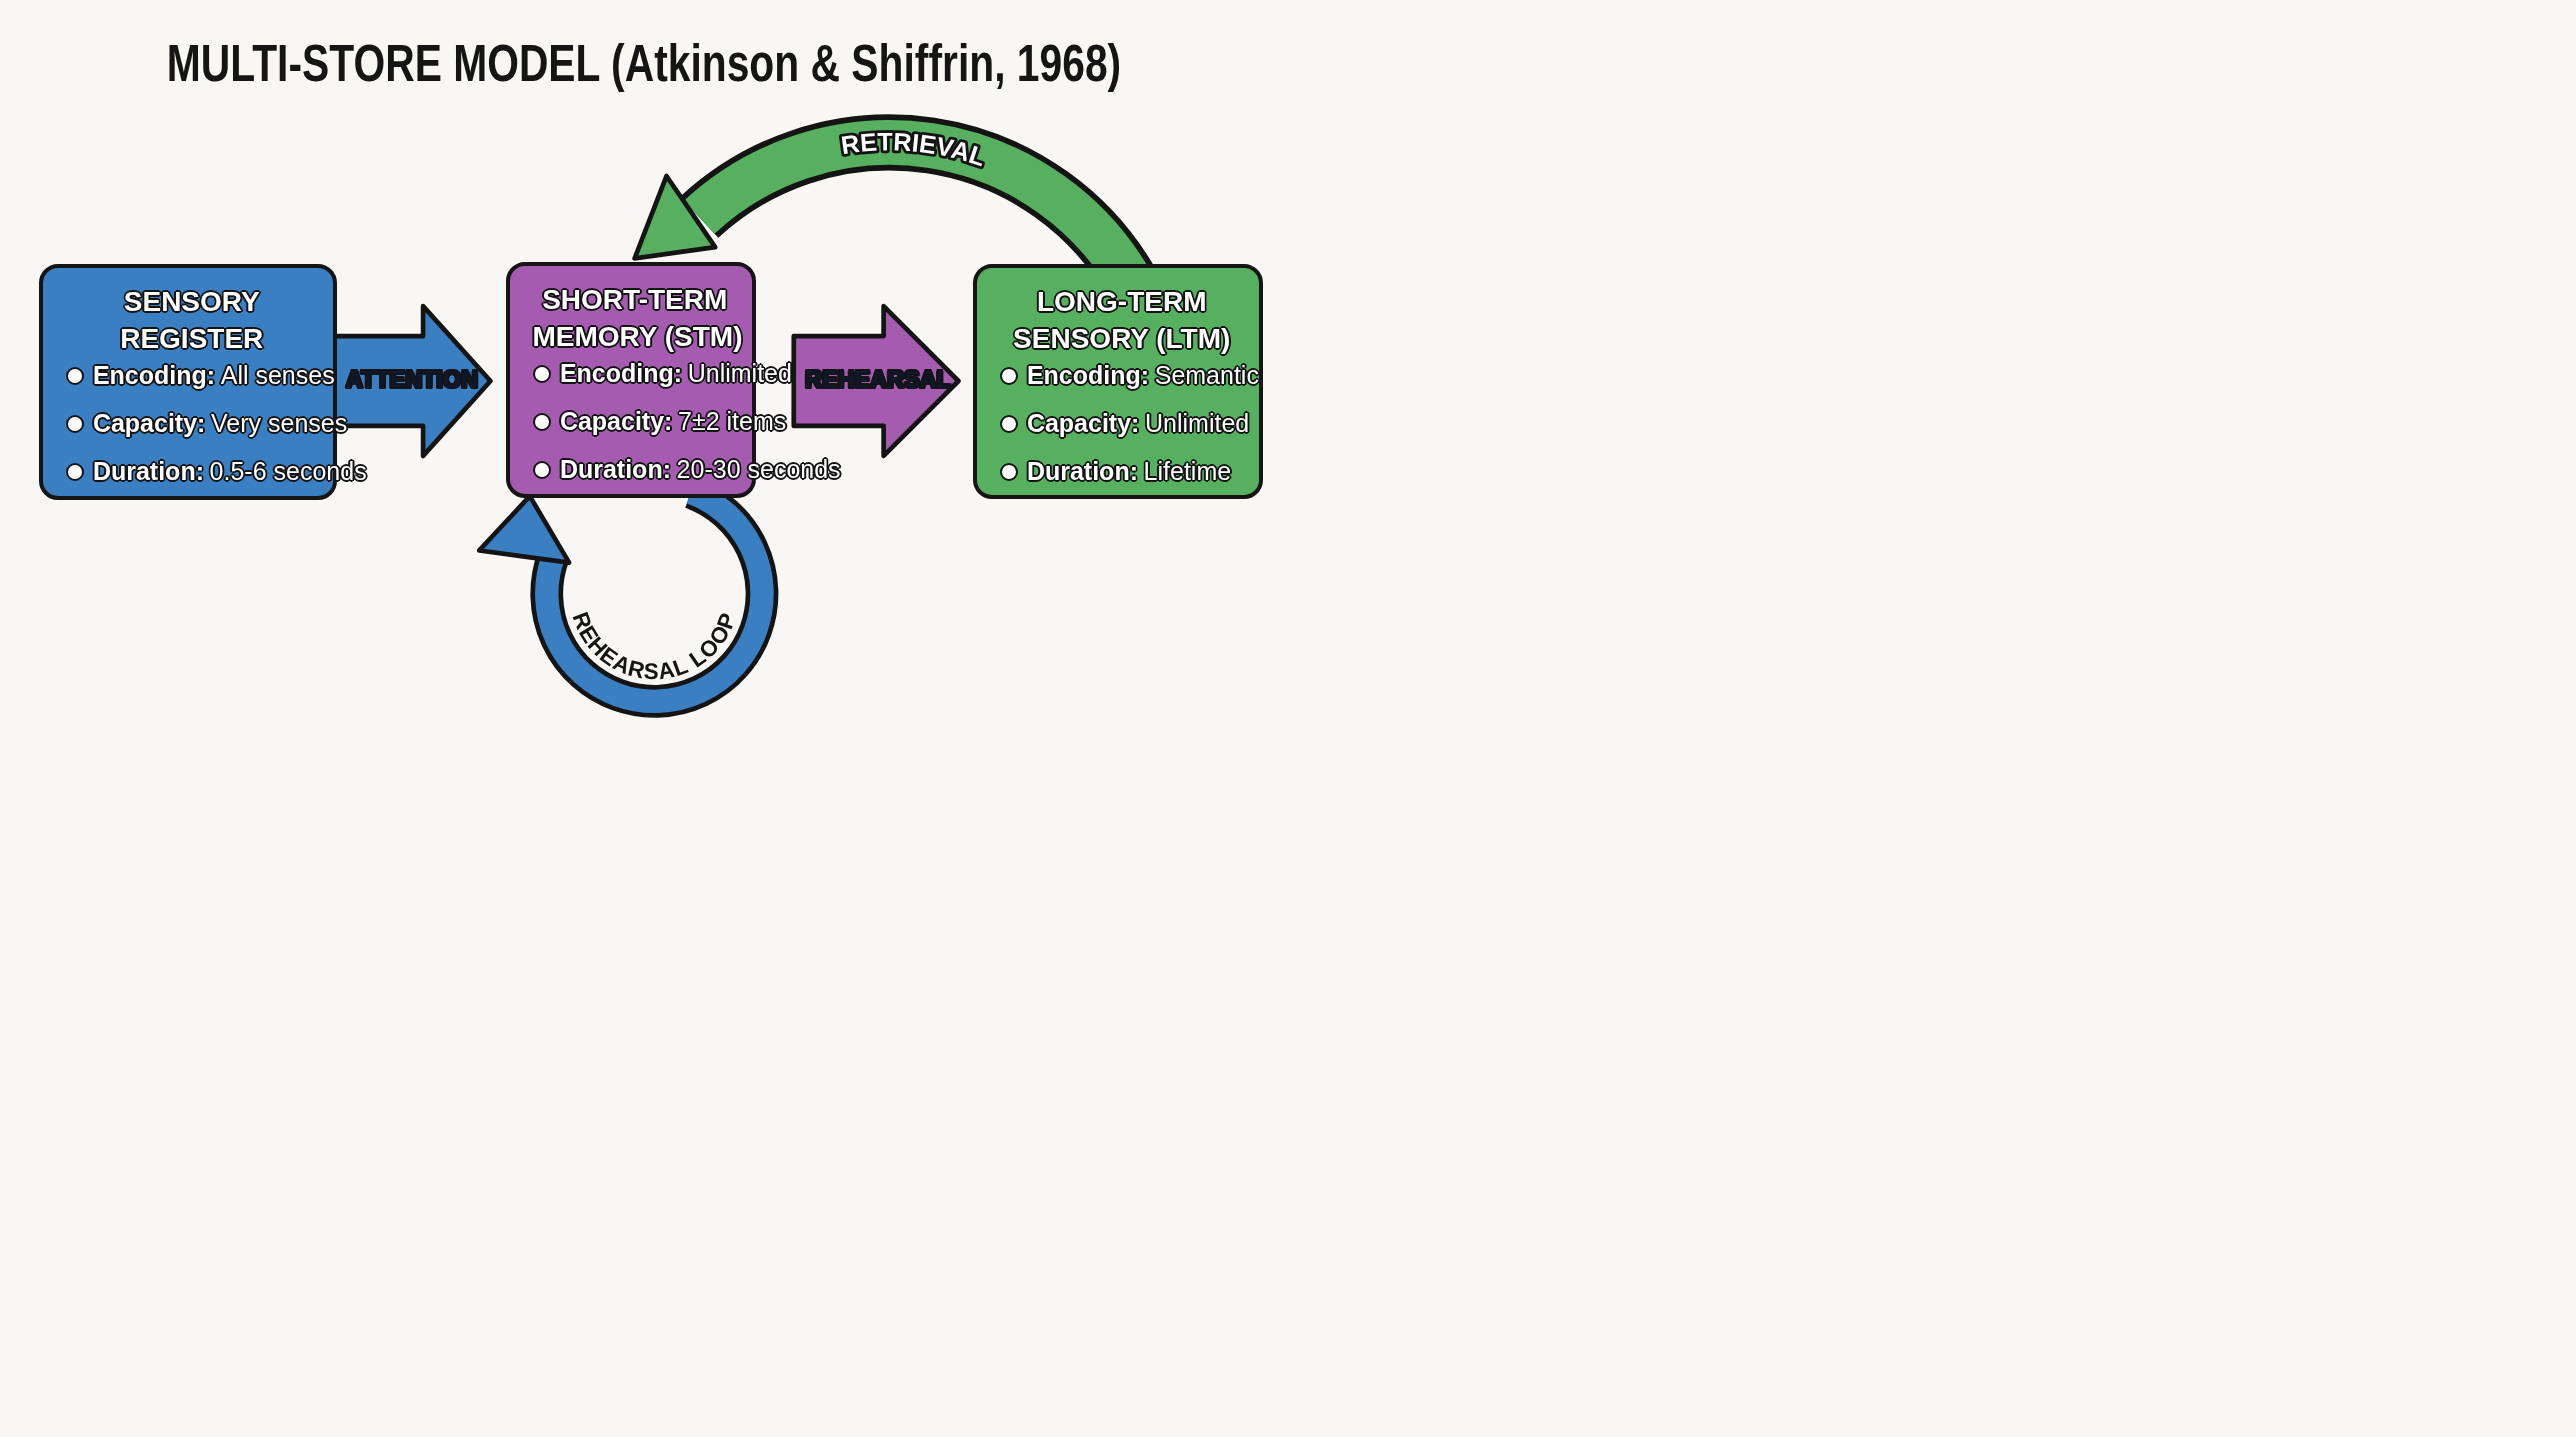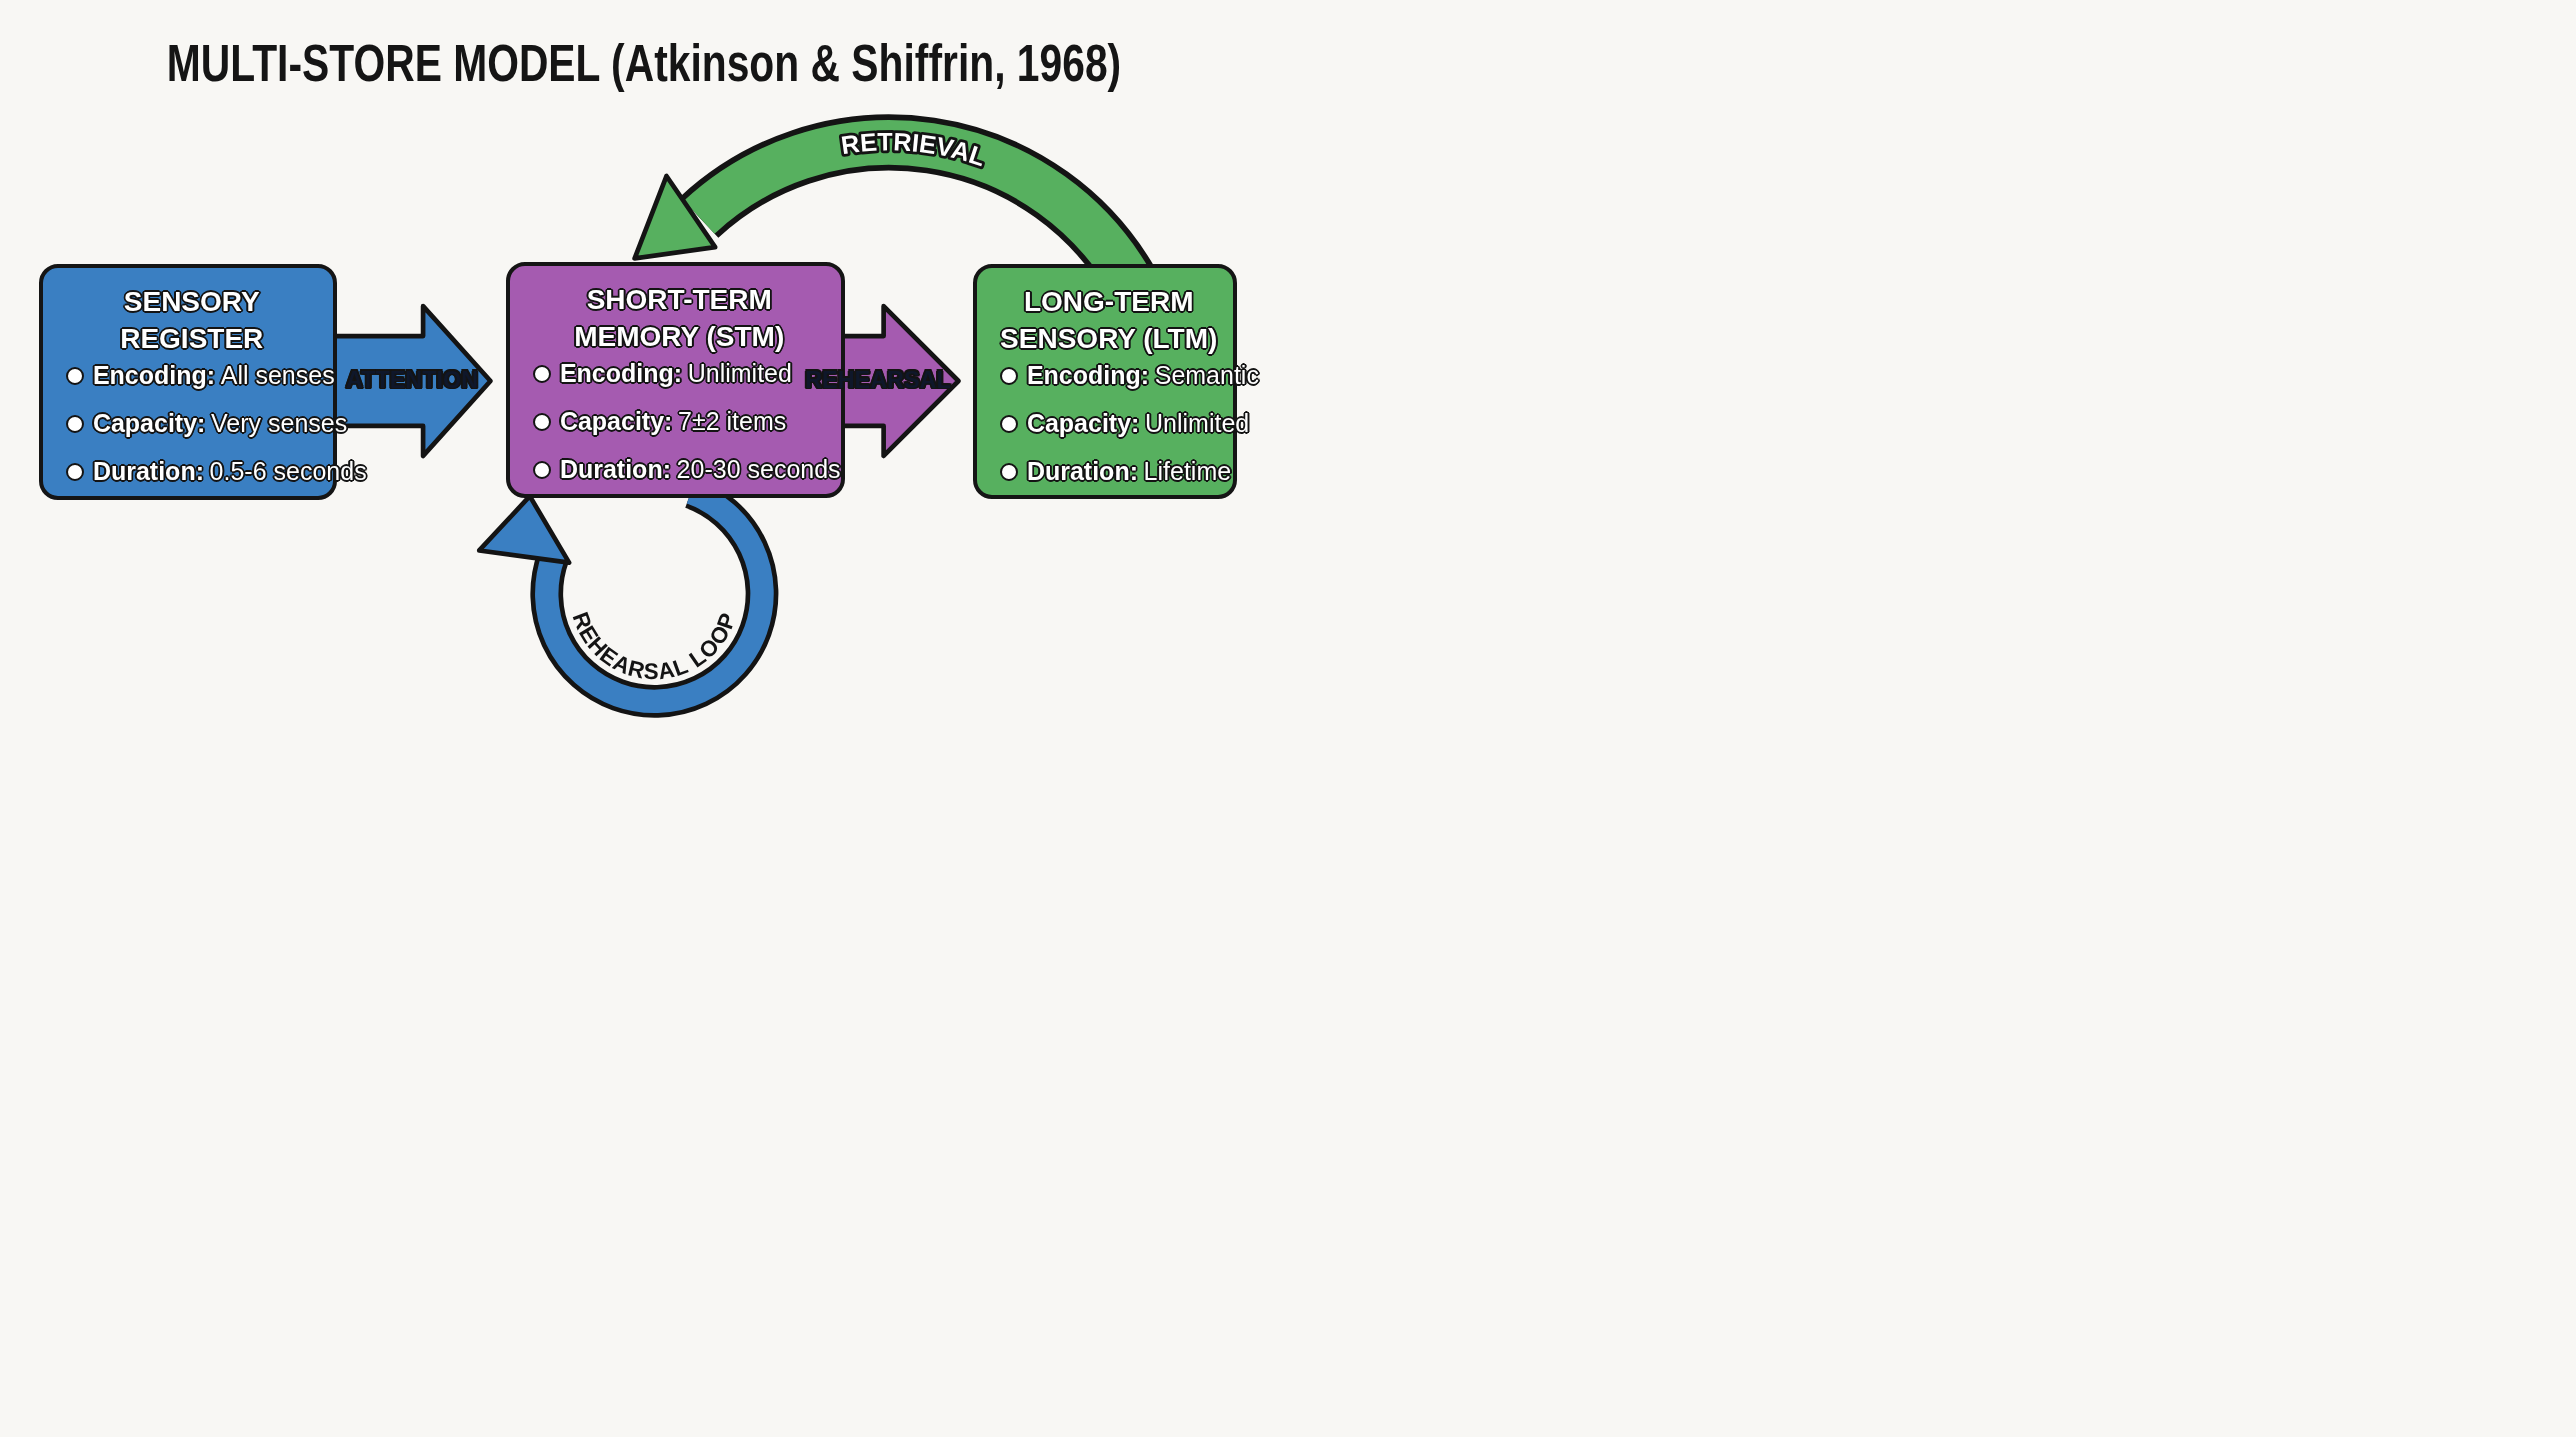--- a/index.html
+++ b/index.html
@@ -11,22 +11,22 @@
     position:absolute;left:0;top:34px;width:100%;text-align:center;
     font-size:51px;font-weight:bold;color:#151515;letter-spacing:0px;
     transform:scaleX(0.80);transform-origin:50% 50%;white-space:nowrap;
   }
   .arrow-svg{position:absolute;left:0;top:0;}
   .memory-box{
     position:absolute;box-sizing:border-box;border:4.7px solid #151515;border-radius:19px;
     padding:15px 15px 0 22.5px;color:#fff;
   }
   .box-blue{left:39px;top:264px;width:298px;height:236px;background:#3a7fc2;}
-  .box-purple{left:506px;top:262px;width:339px;height:236px;background:#a55bb0;}
-  .box-green{left:973px;top:264px;width:264px;height:235px;background:#57b05f;}
+  .box-purple{left:506px;top:262px;width:250px;height:236px;background:#a55bb0;}
+  .box-green{left:973px;top:264px;width:290px;height:235px;background:#57b05f;}
   .box-title{
     text-align:center;font-size:28px;font-weight:bold;line-height:37px;
     margin-bottom:4px;white-space:nowrap;
   }
   .ow{ 
     text-shadow:
       1.9px 0 0 #141414,-1.9px 0 0 #141414,0 1.9px 0 #141414,0 -1.9px 0 #141414,
       1.4px 1.4px 0 #141414,-1.4px 1.4px 0 #141414,
       1.4px -1.4px 0 #141414,-1.4px -1.4px 0 #141414;
   }

